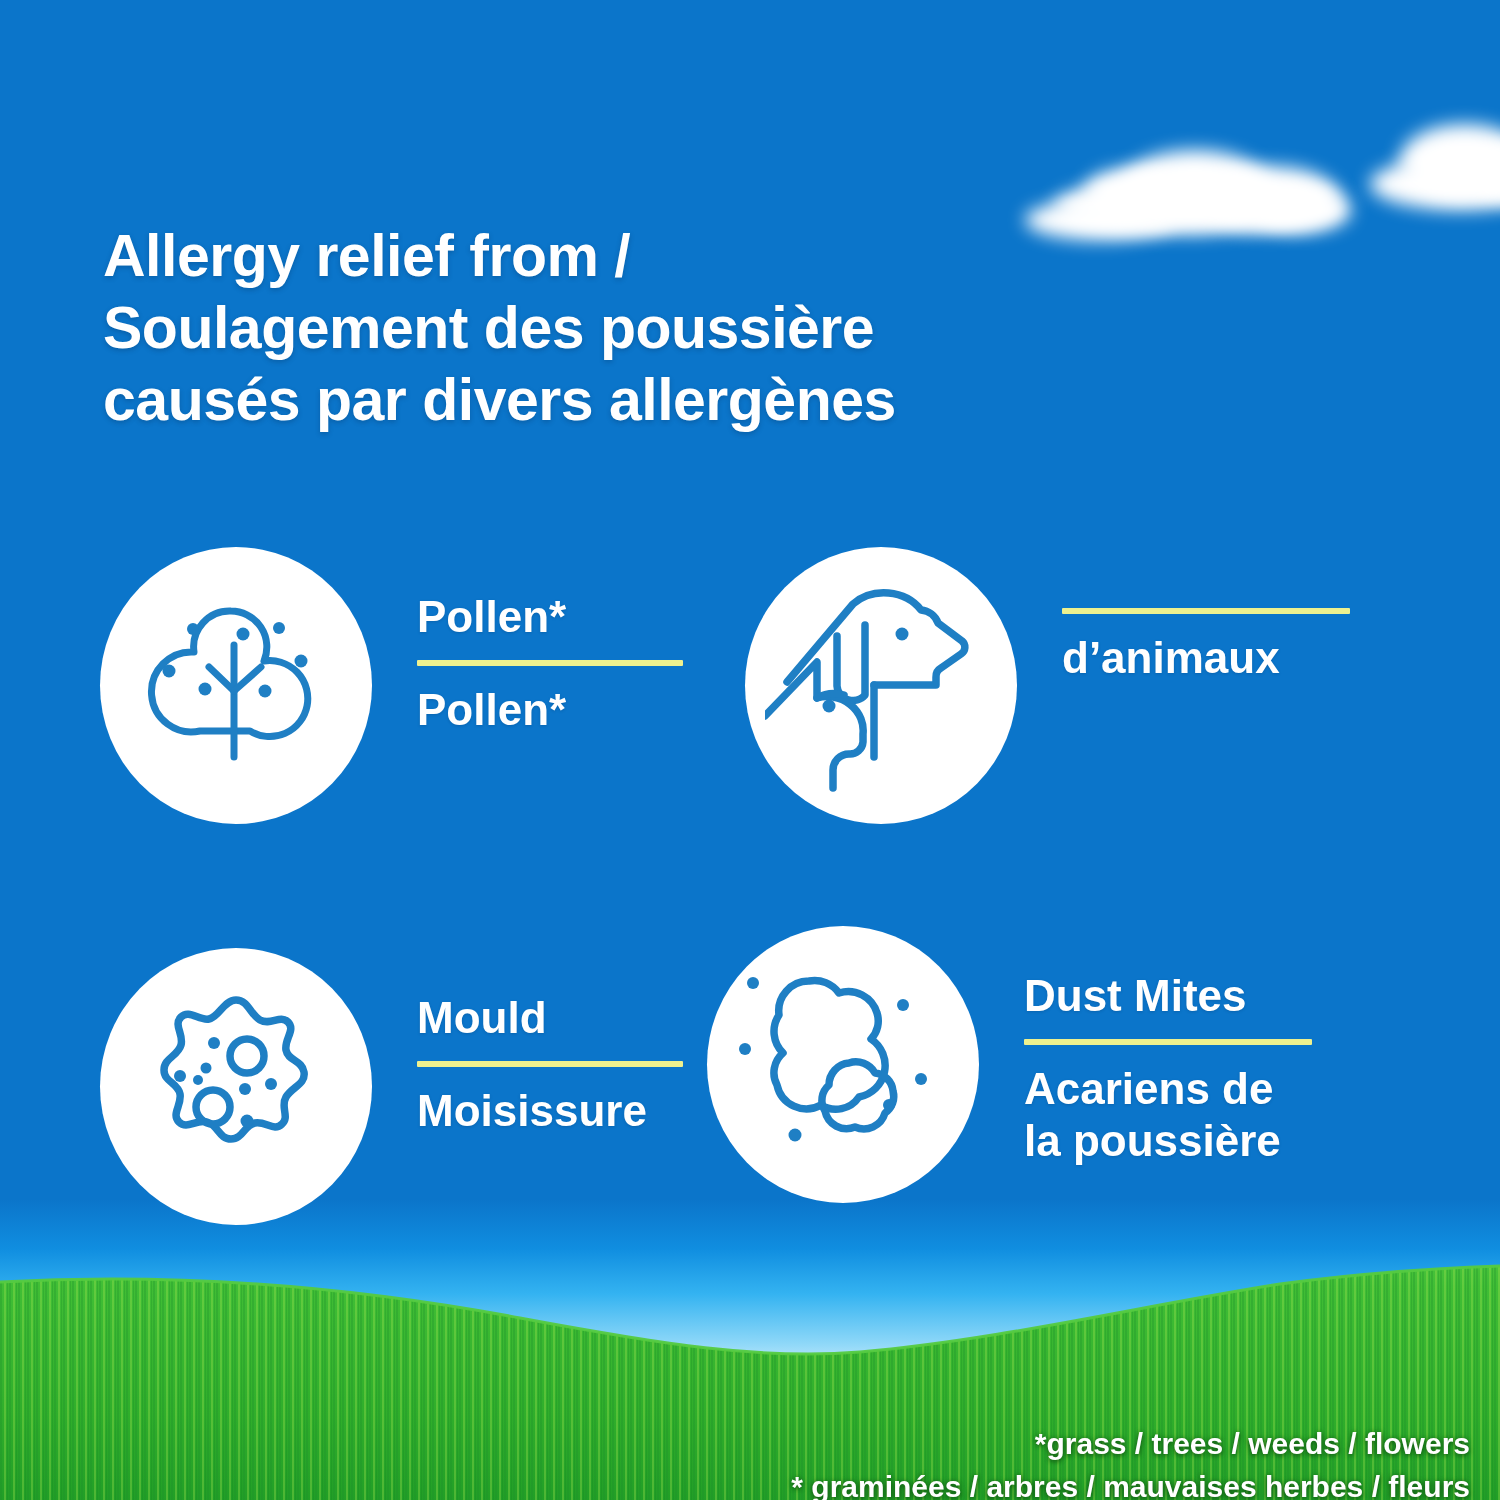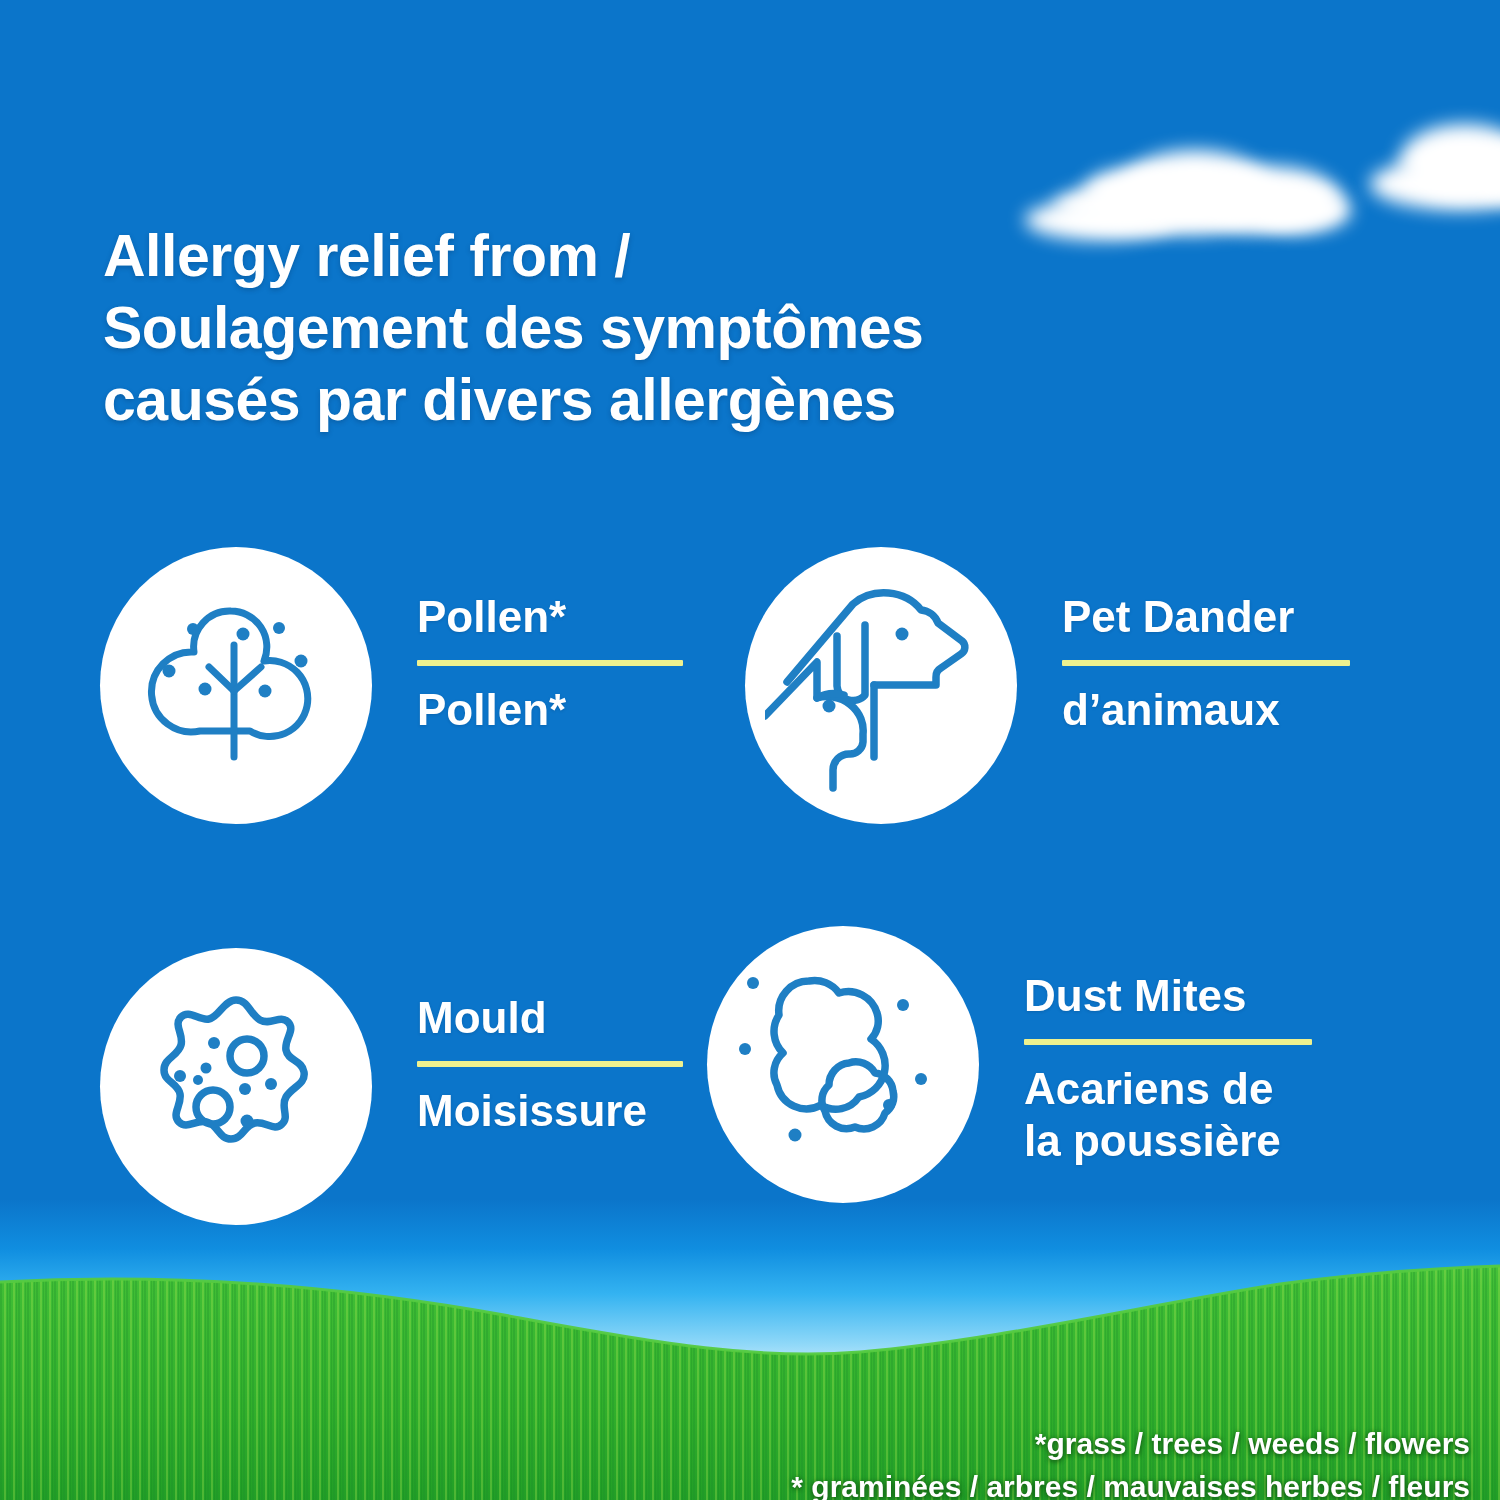--- a/index.html
+++ b/index.html
@@ -99,21 +99,21 @@
     <b style="left:230px;top:56px;width:96px;height:44px;"></b>
   </div>
   <div class="cloud" style="left:1360px;top:90px;width:210px;height:110px;">
     <b style="left:10px;top:44px;width:180px;height:52px;"></b>
     <b style="left:40px;top:10px;width:130px;height:74px;"></b>
     <b style="left:110px;top:30px;width:110px;height:58px;"></b>
   </div>
 
   <div class="headline">
     <span class="ln">Allergy relief from /</span>
-    <span class="ln">Soulagement des symptômes</span>
+    <span class="ln">Soulagement des poussière</span>
     <span class="ln">causés par divers allergènes</span>
   </div>
 
   <div class="grid">
 
     <div class="cell c0">
       <div class="badge">
         <svg width="230" height="230" viewBox="0 0 230 230">
           <g fill="none" stroke="#1f7fc4" stroke-width="7" stroke-linecap="round" stroke-linejoin="round">
             <path d="M110 40
@@ -175,21 +175,20 @@
                      l0 18"></path>
             <path d="M52 128 a34 33 0 0 1 27 -3"></path>
           </g>
           <g fill="#1f7fc4">
             <circle cx="137" cy="64" r="6.5"></circle>
             <circle cx="64" cy="136" r="6.5"></circle>
           </g>
         </svg>
       </div>
       <div class="labels">
-        <div class="lbl-en">Pet Dander</div>
         <div class="rule"></div>
         <div class="lbl-fr">
           <span class="ln">d’animaux</span>
         </div>
       </div>
     </div>
 
     <div class="cell c2">
       <div class="badge">
         <svg width="222" height="222" viewBox="0 0 222 222">

